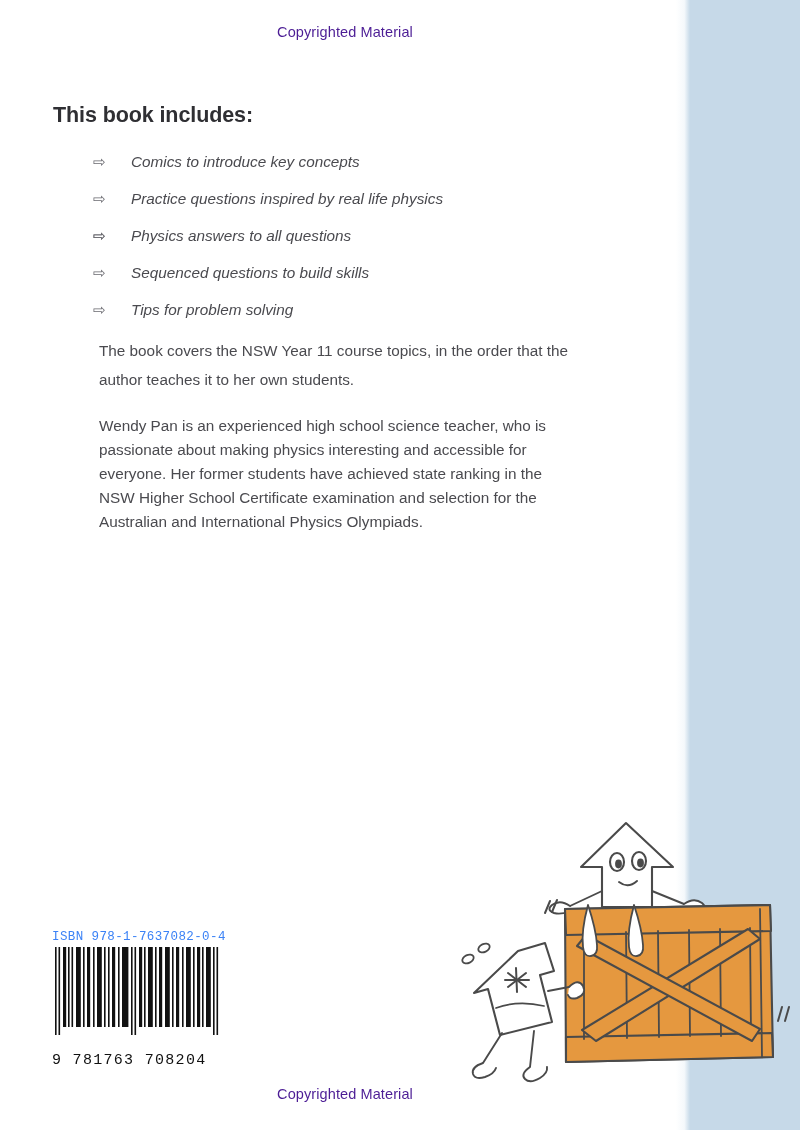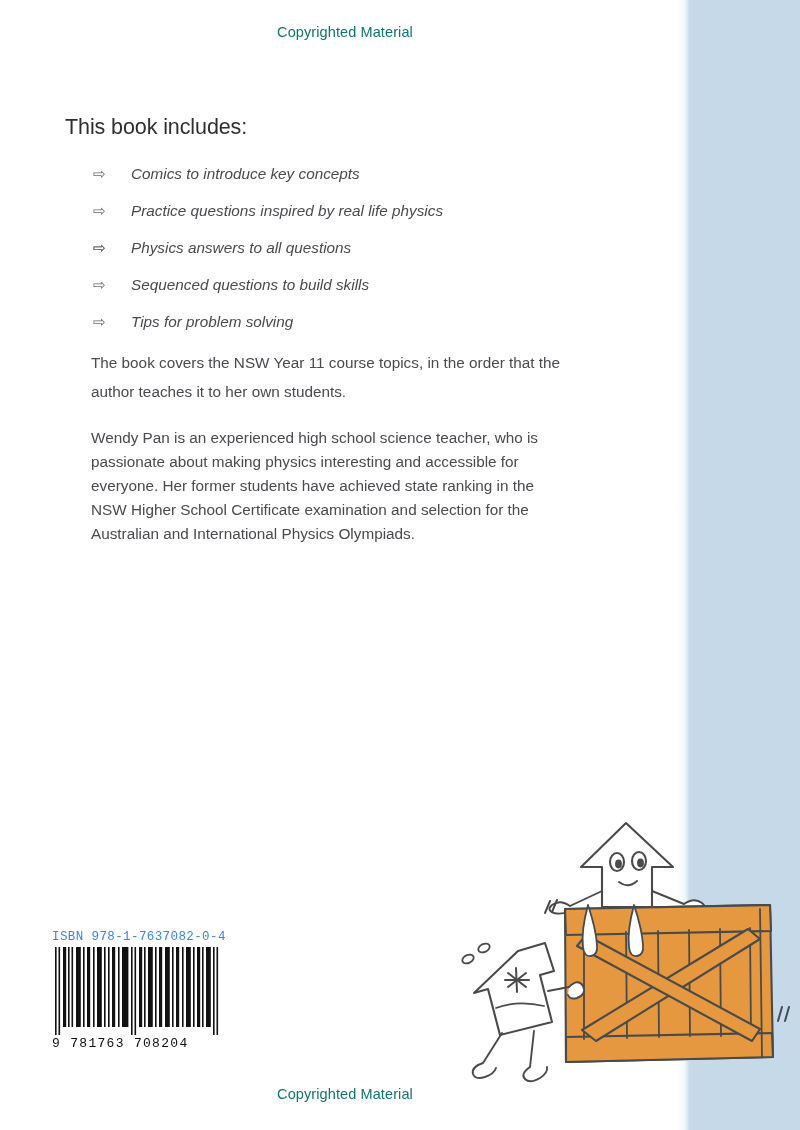--- a/index.html
+++ b/index.html
@@ -37,41 +37,41 @@
     background: linear-gradient(to right, #ffffff 0%, #f4f8fb 60%, #c6d9e8 100%);
   }
 
   
   .copyright-line {
     position: absolute;
     left: 0;
     width: 690px;
     text-align: center;
     font-size: 14.5px;
-    color: #0f766e;
+    color: #4c1d95;
     letter-spacing: .1px;
     font-family: "Liberation Sans", sans-serif;
   }
   #copyright-top { top: 24px; }
   #copyright-bottom { top: 1086px; }
 
   
   #content {
     position: absolute;
     left: 53px;
     top: 103px;
     width: 540px;
   }
 
   h2.section-heading {
     font-size: 21.5px;
-    font-weight: normal;
+    font-weight: bold;
     color: #2f2f33;
     letter-spacing: -0.1px;
-    margin: 12px;
+    margin: 0;
   }
 
   #includes-list {
     list-style: none;
     margin: 23px 0 0 0;
     padding: 0;
   }
 
   #includes-list li {
     position: relative;
@@ -88,21 +88,21 @@
     font-size: 15px;
     color: #6a6a70;
     line-height: 21px;
   }
   #includes-list li .bullet-text { display: block; font-style: italic; }
 
   p.body-para {
     font-size: 15.3px;
     line-height: 29px;
     color: #4a4a4f;
-    margin: 0;
+    margin: 8px;
   }
 
   #covers-para {
     padding-left: 38px;
     margin-top: 6px;
   }
 
   #about-heading { margin-top: 55px; }
 
   #author-para {
@@ -127,24 +127,24 @@
     white-space: nowrap;
     margin-bottom: 3px;
   }
   #barcode-bars {
     height: 88px;
     width: 170px;
     display: block;
   }
   #barcode-digits {
     font-family: "Liberation Mono", monospace;
-    font-size: 13px;
+    font-size: 15px;
     letter-spacing: 1.3px;
     color: #111;
-    margin-top: 1px;
+    margin-top: 17px;
     white-space: nowrap;
   }
 
   
   #illustration {
     position: absolute;
     left: 430px;
     top: 805px;
     width: 370px;
     height: 290px;

